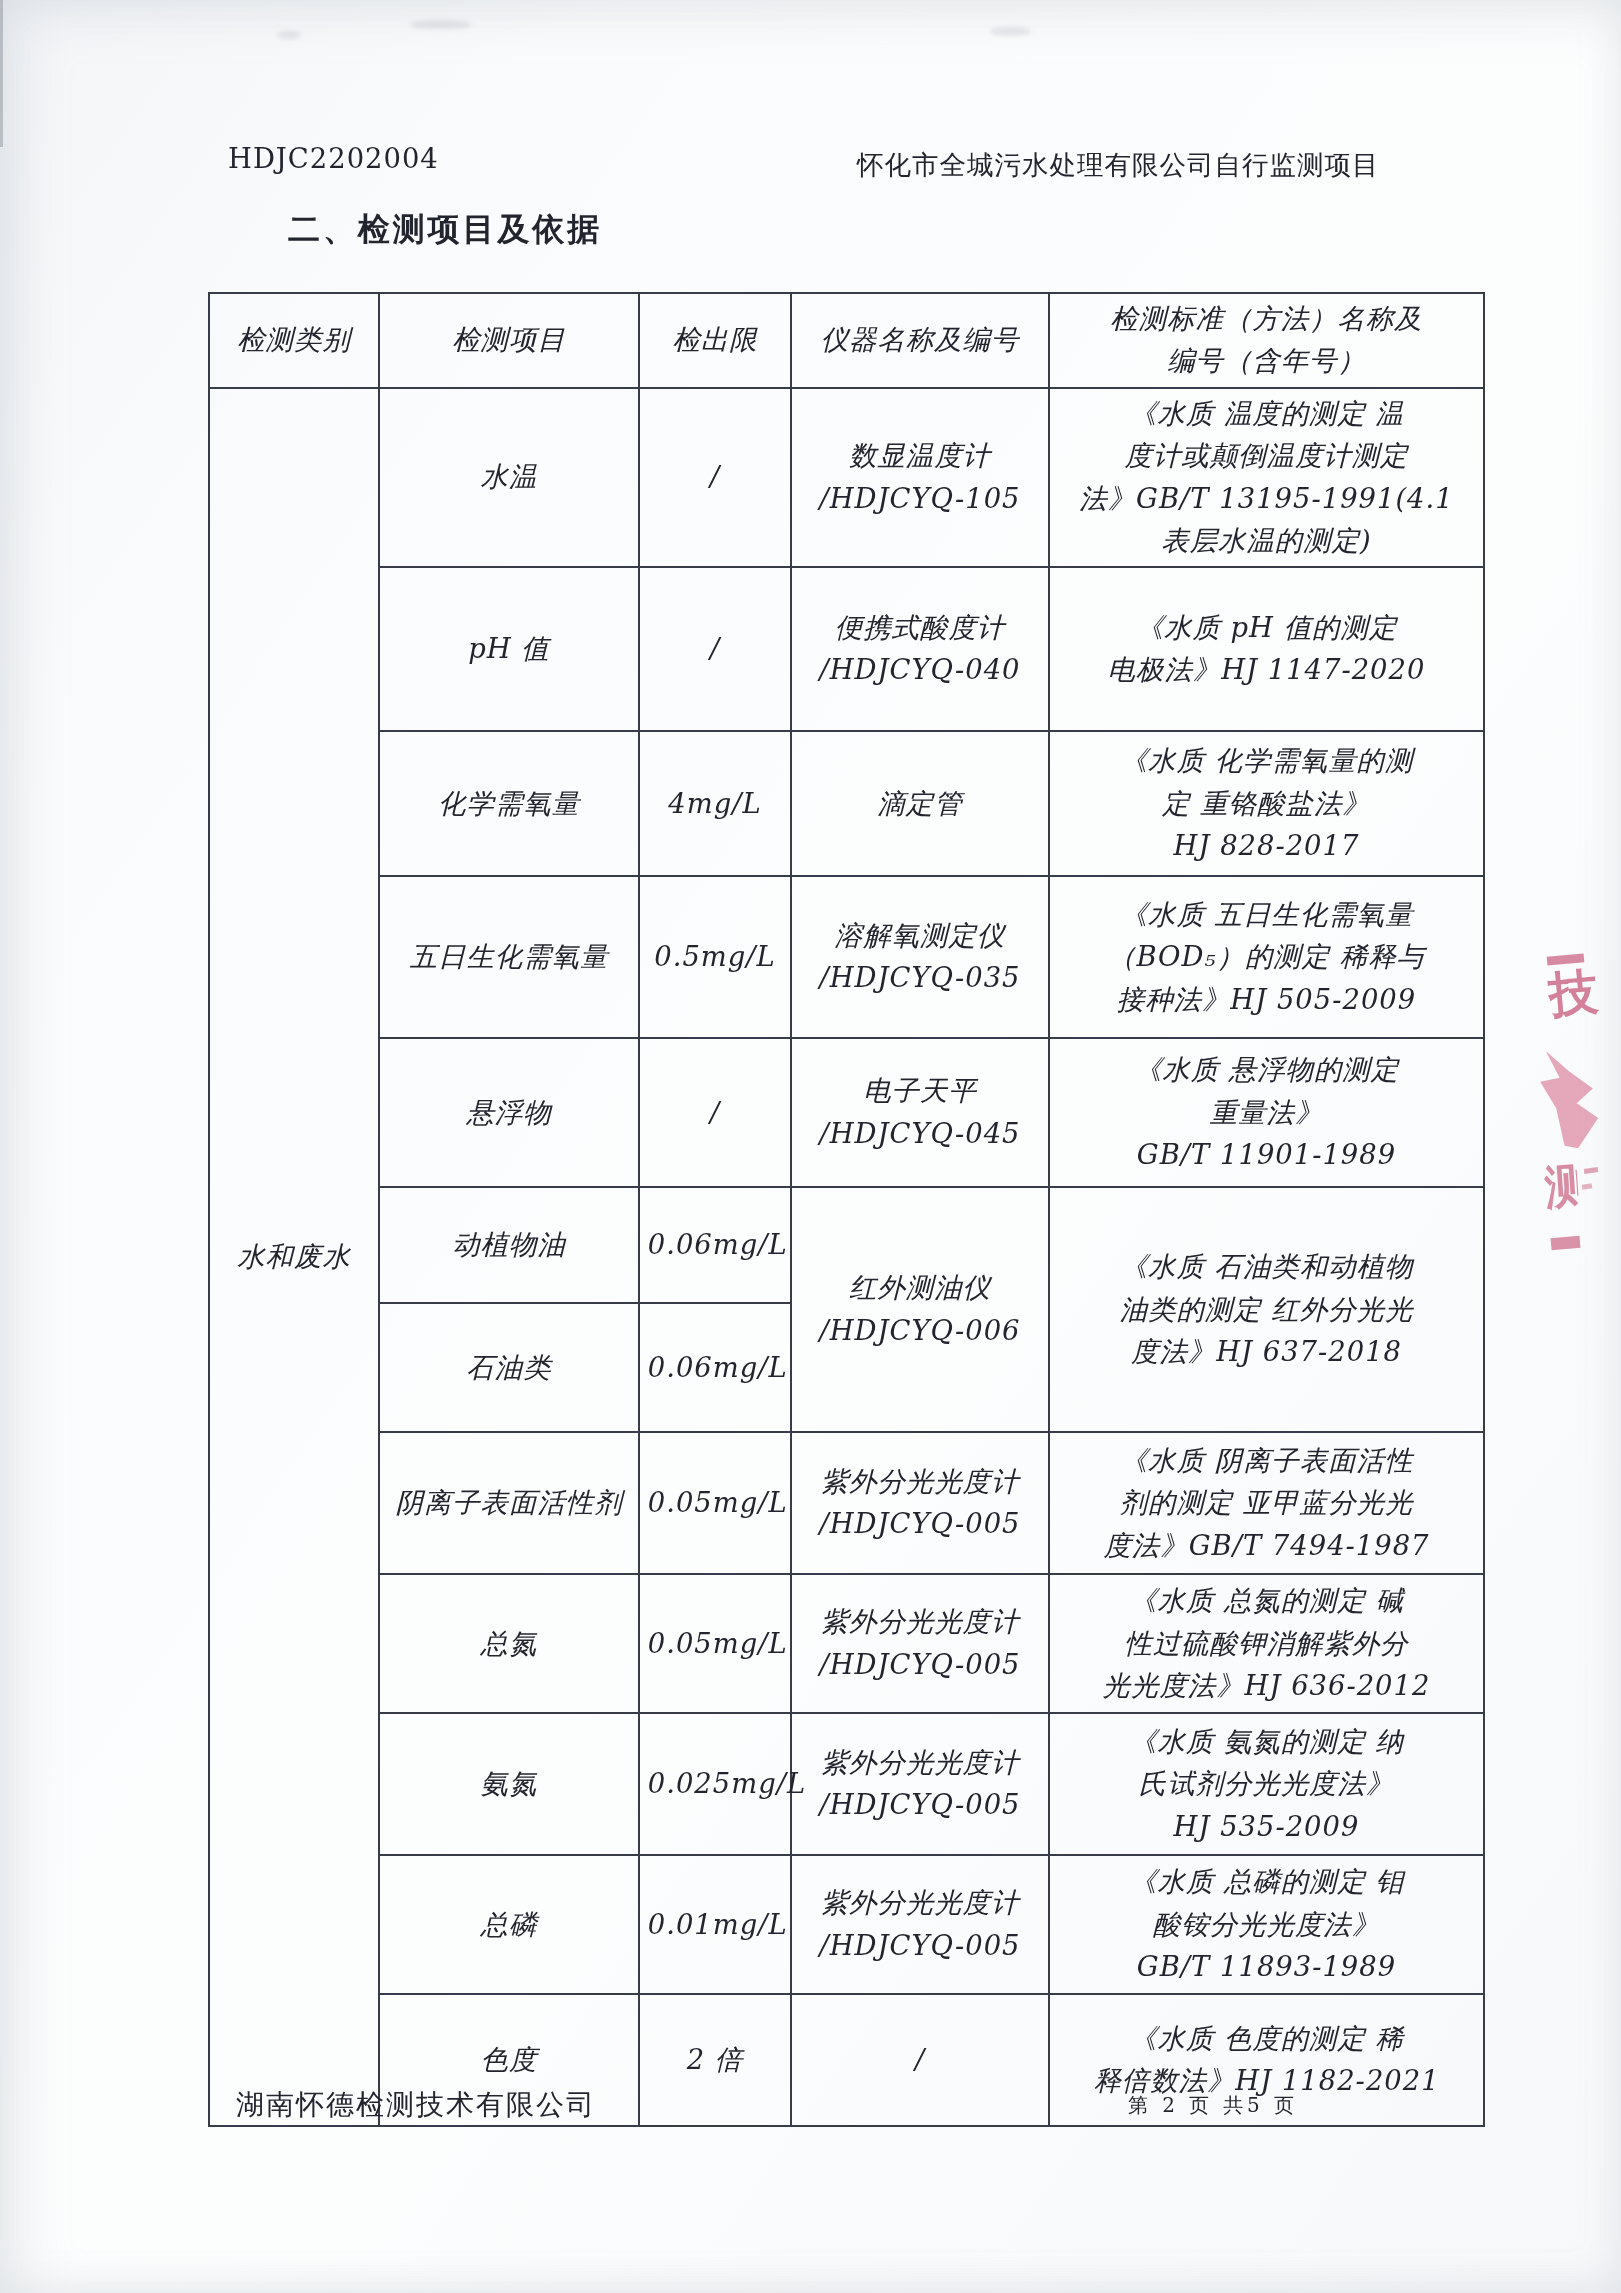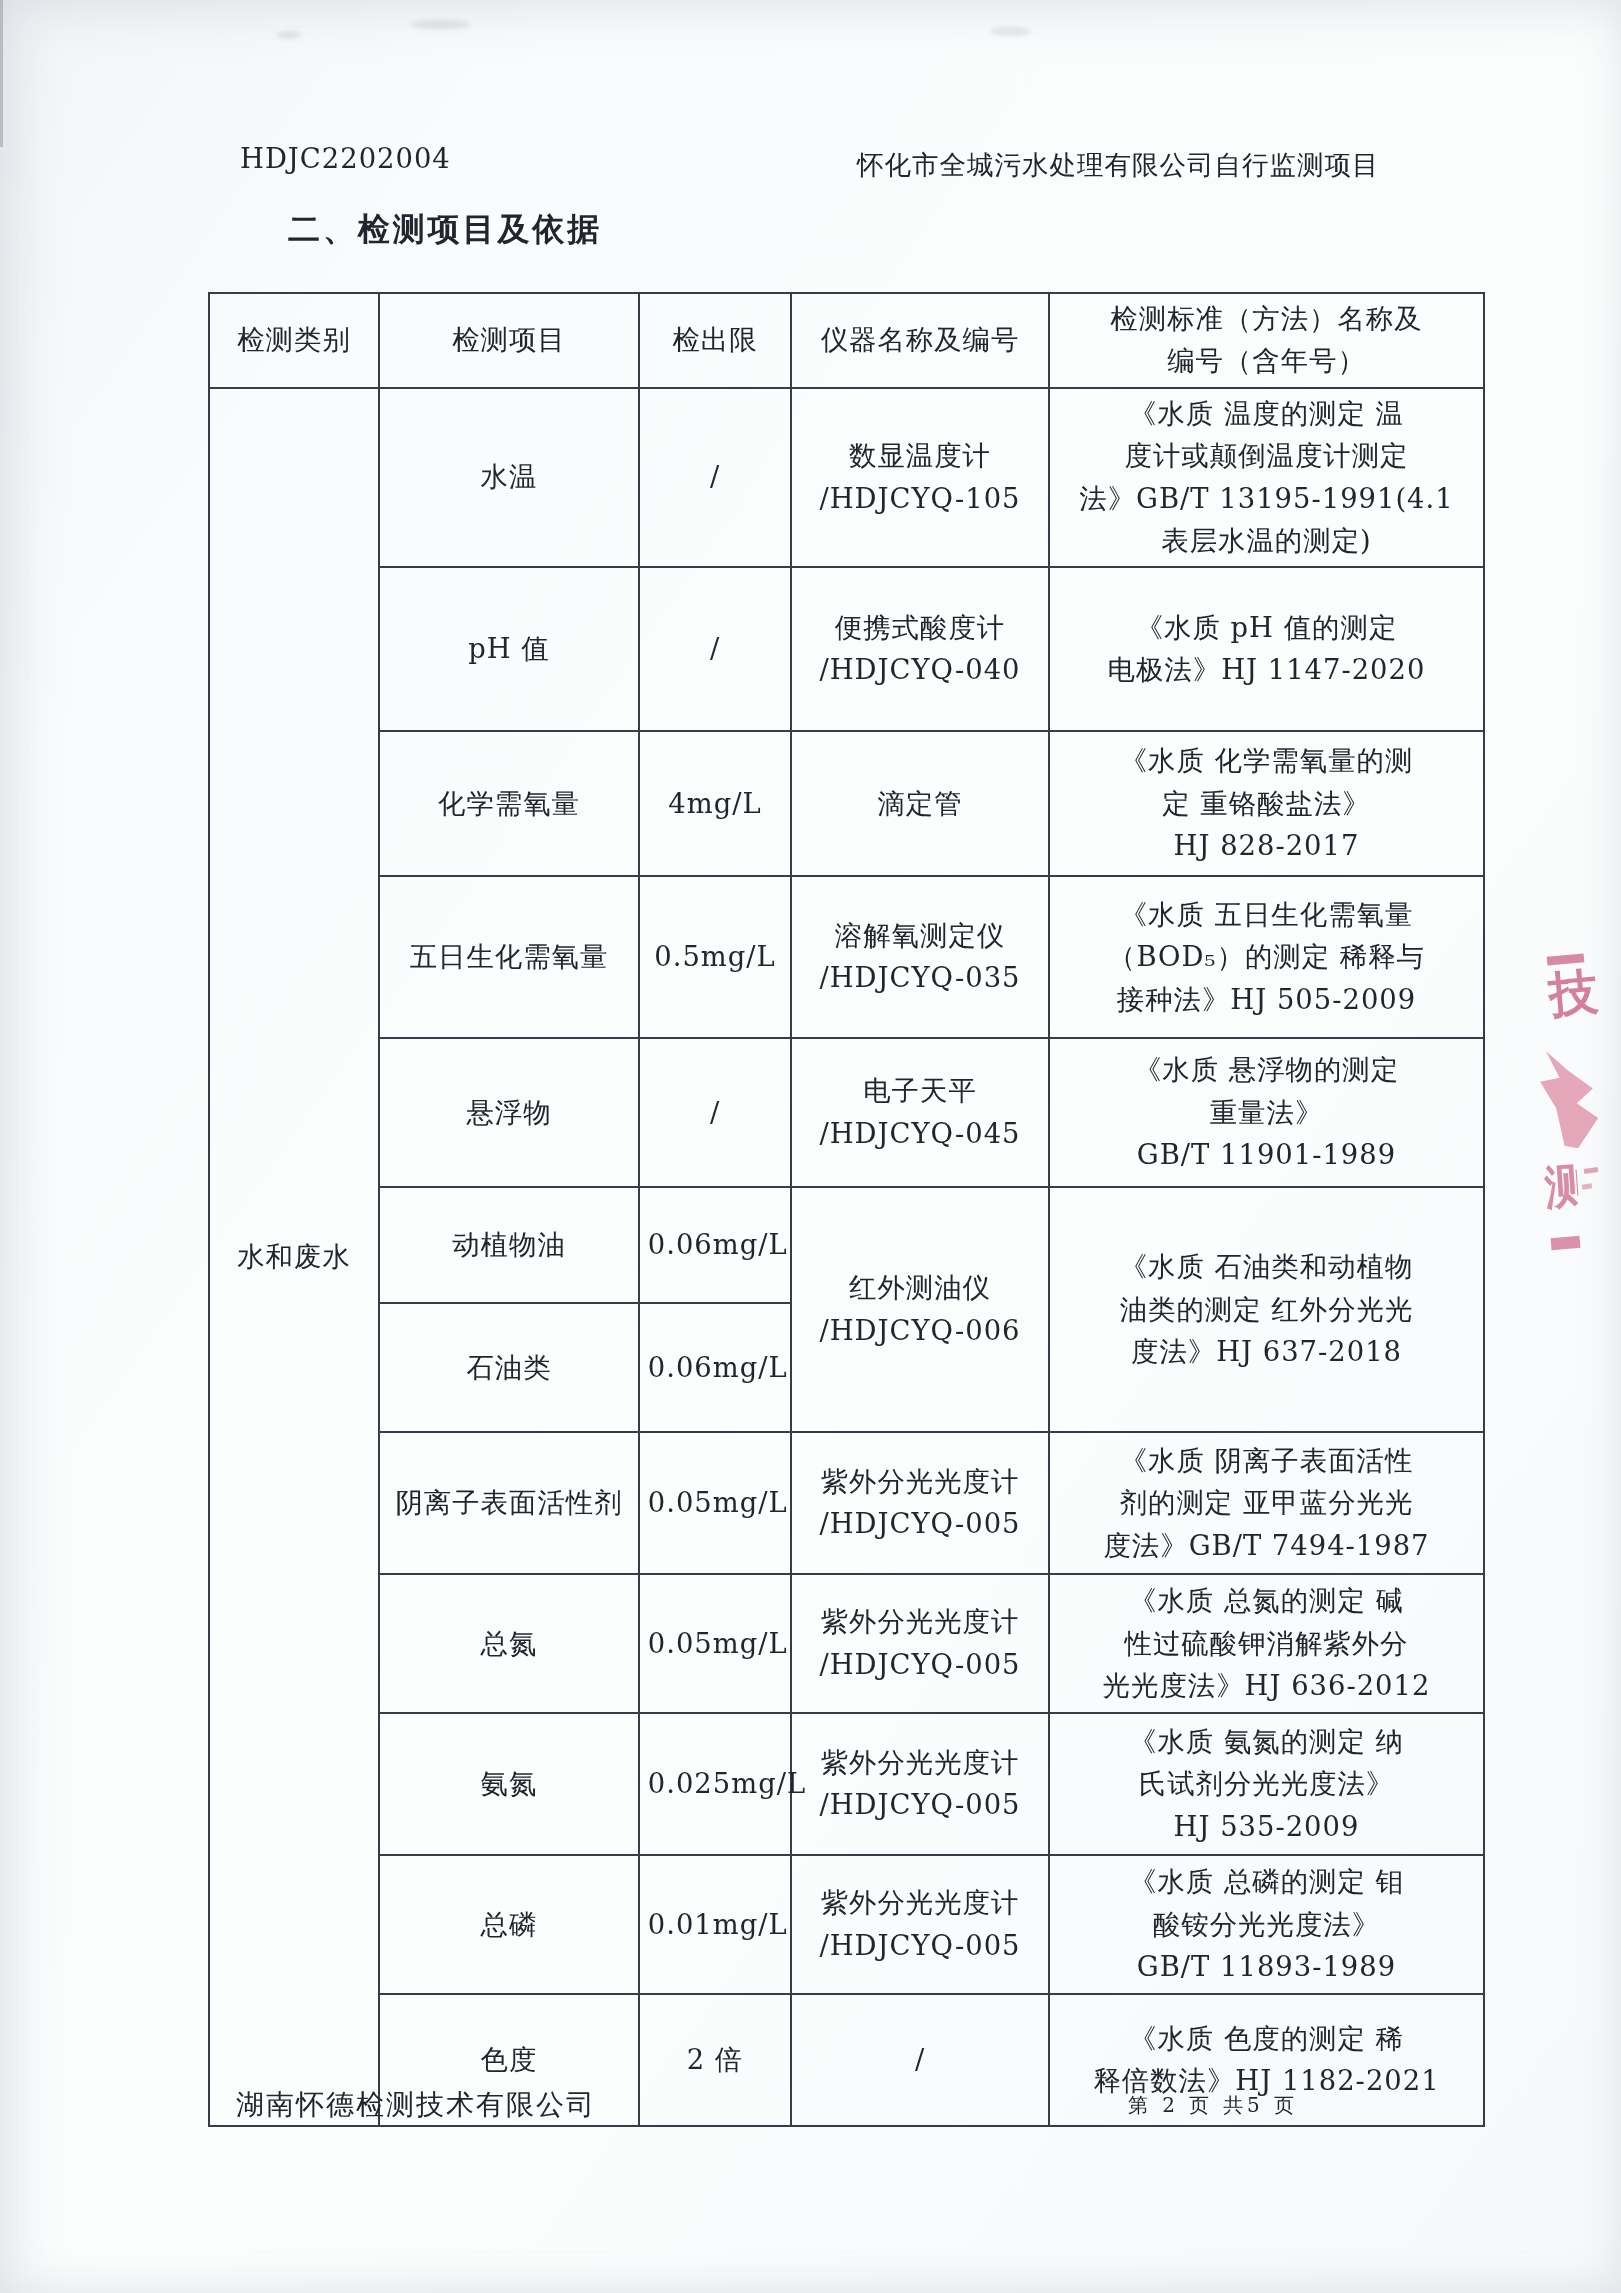--- a/index.html
+++ b/index.html
@@ -9,27 +9,27 @@
     font-family:"DejaVu Serif","Liberation Serif",serif;
     color:#23252e;
   }
   .scan-vignette{
     position:absolute;inset:0;pointer-events:none;
     box-shadow:inset 17.6px 9.8px 54px rgba(160,168,180,0.22), inset -5.9px -7.8px 39px rgba(170,176,186,0.14);
   }
   .smudge{position:absolute;background:rgba(120,126,138,0.16);border-radius:50%;filter:blur(2px);}
   .edge-streak{position:absolute;left:0;top:0;width:2.9px;height:147px;background:rgba(90,96,110,0.30);}
 
-  .doc-code{position:absolute;left:240px;top:143px;font-size:27.4px;letter-spacing:1px;}
+  .doc-code{position:absolute;left:228px;top:143px;font-size:27.4px;letter-spacing:1px;}
   .doc-project{position:absolute;left:816px;top:147px;font-size:26.5px;letter-spacing:1px;margin-left:41px;}
   .section-title{position:absolute;left:248px;top:208px;font-size:32px;font-weight:bold;letter-spacing:2.9px;margin-left:40px;}
 
   table.items{
     position:absolute;left:208px;top:292px;width:1274px;
-    border-collapse:collapse;table-layout:fixed;
+    border-collapse:collapse;table-layout:fixed;font-style:italic;
   }
   table.items th,table.items td{
     border:2px solid #383c48;
     text-align:center;vertical-align:middle;
     font-size:27.4px;font-weight:normal;line-height:1.55;
     letter-spacing:1px;padding:3.9px 7.8px;
     white-space:pre-line;
     color:#23252e;
   }
   tr.hHead{height:93px;}

